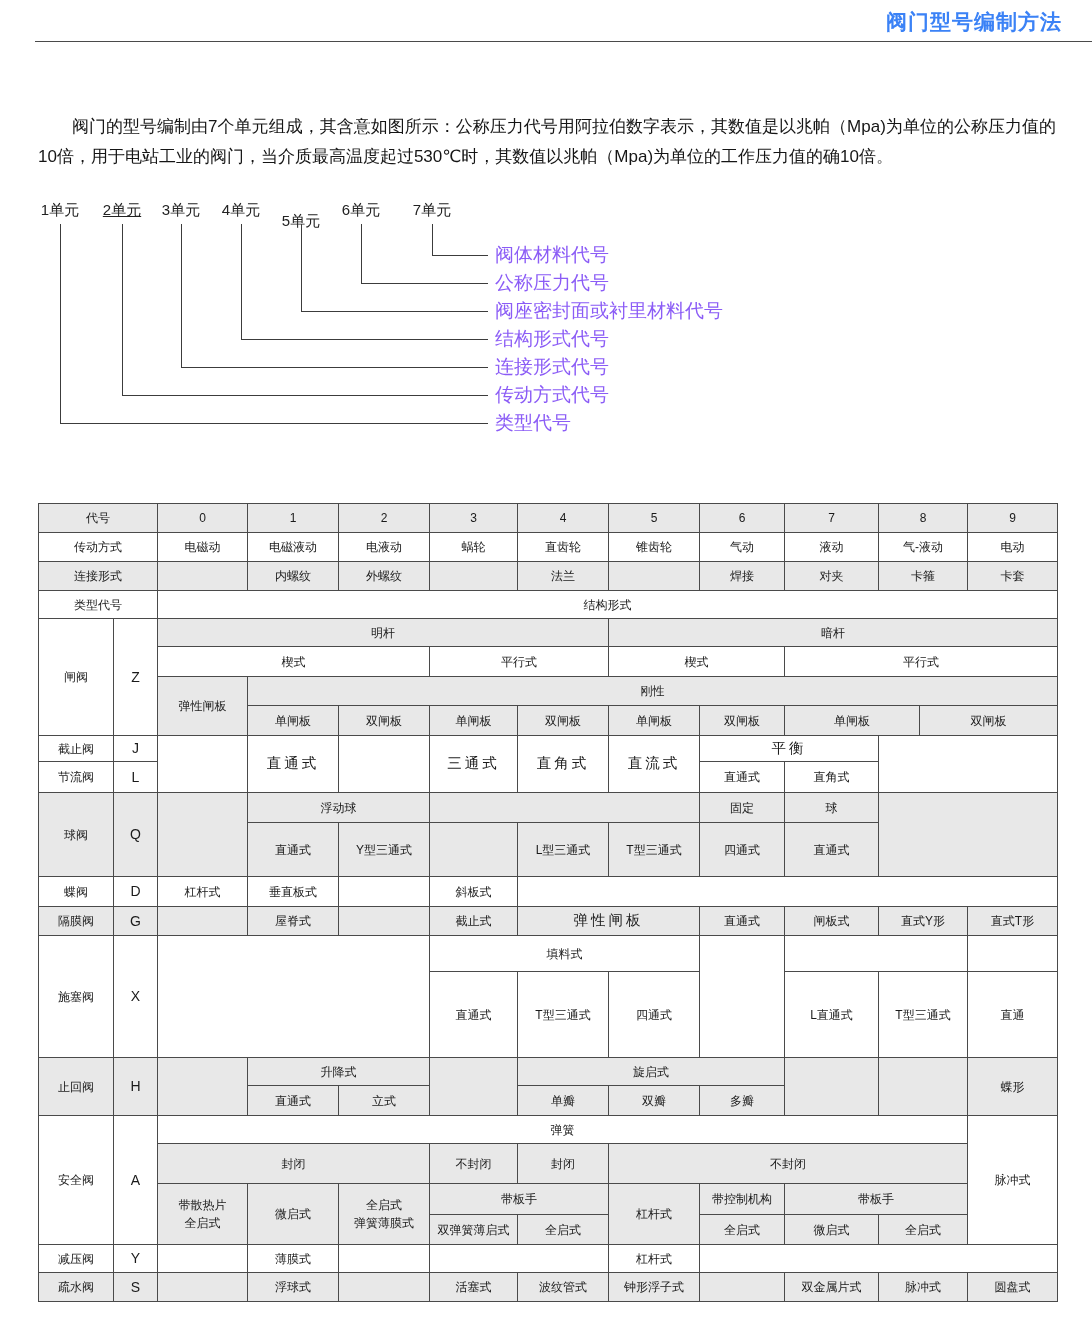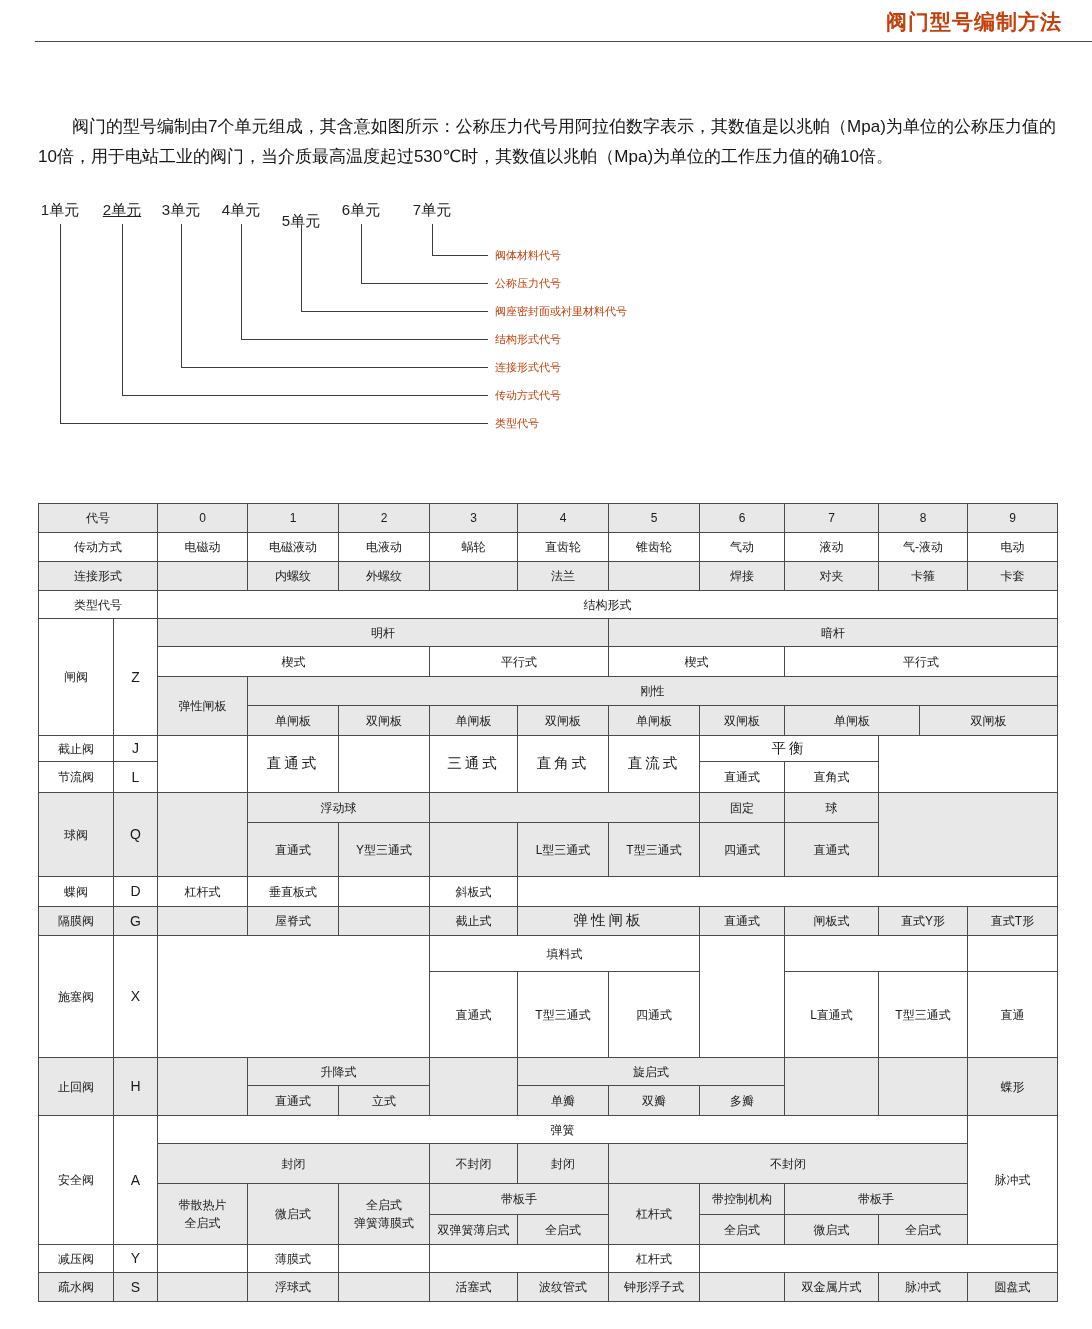--- a/index.html
+++ b/index.html
@@ -22,21 +22,21 @@
     text-indent:2em; text-align:justify;
   }
   .diagram { position:absolute; top:196px; left:8px; width:1092px; height:250px; }
   .unit-label {
     position:absolute; transform:translateX(-50%); top:5px;
     font-size:15px; color:#222; white-space:nowrap;
   }
   .vline { position:absolute; width:1px; background:#3c3c3c; }
   .hline { position:absolute; height:1px; background:#3c3c3c; }
   .branch-label {
-    position:absolute; left:487px; font-size:11px; color:#c2410c;
+    position:absolute; left:487px; font-size:19px; color:#8b5cf6;
     white-space:nowrap; line-height:18px;
   }
   .section-heading {
     position:absolute; top:453px; left:36px; margin:0;
     font-size:21px; font-weight:bold; letter-spacing:0.5px;
   }
   .code-table {
     position:absolute; top:503px; left:38px;
     border-collapse:collapse; table-layout:fixed;padding-left:48px;
   }
@@ -46,21 +46,21 @@
     white-space:pre-line; overflow:hidden; line-height:1.5;
   }
   .code-table td.g  { background:#e8e8e8; }
   .code-table td.lg { font-size:14.5px; letter-spacing:3px; }
   .code-table td.lt { font-size:14px; }
 </style>
 </head>
 <body>
 
 <div class="page">
-  <div class="page-title" style="color: #c2410c;">阀门型号编制方法</div>
+  <div class="page-title" style="color: #3b82f6;">阀门型号编制方法</div>
   <div class="title-rule"></div>
   <p class="intro">阀门的型号编制由7个单元组成，其含意如图所示：公称压力代号用阿拉伯数字表示，其数值是以兆帕（Mpa)为单位的公称压力值的10倍，用于电站工业的阀门，当介质最高温度起过530℃时，其数值以兆帕（Mpa)为单位的工作压力值的确10倍。</p>
   <div class="diagram">
       <div class="unit-label" style="left: 52px;">1单元</div>
       <div class="unit-label" style="left: 114px; text-decoration: underline;">2单元</div>
       <div class="unit-label" style="left: 173px;">3单元</div>
       <div class="unit-label" style="left: 233px;">4单元</div>
       <div class="unit-label" style="left: 293px; margin-top: 11px;">5单元</div>
       <div class="unit-label" style="left: 353px;">6单元</div>
       <div class="unit-label" style="left: 424px;">7单元</div>

